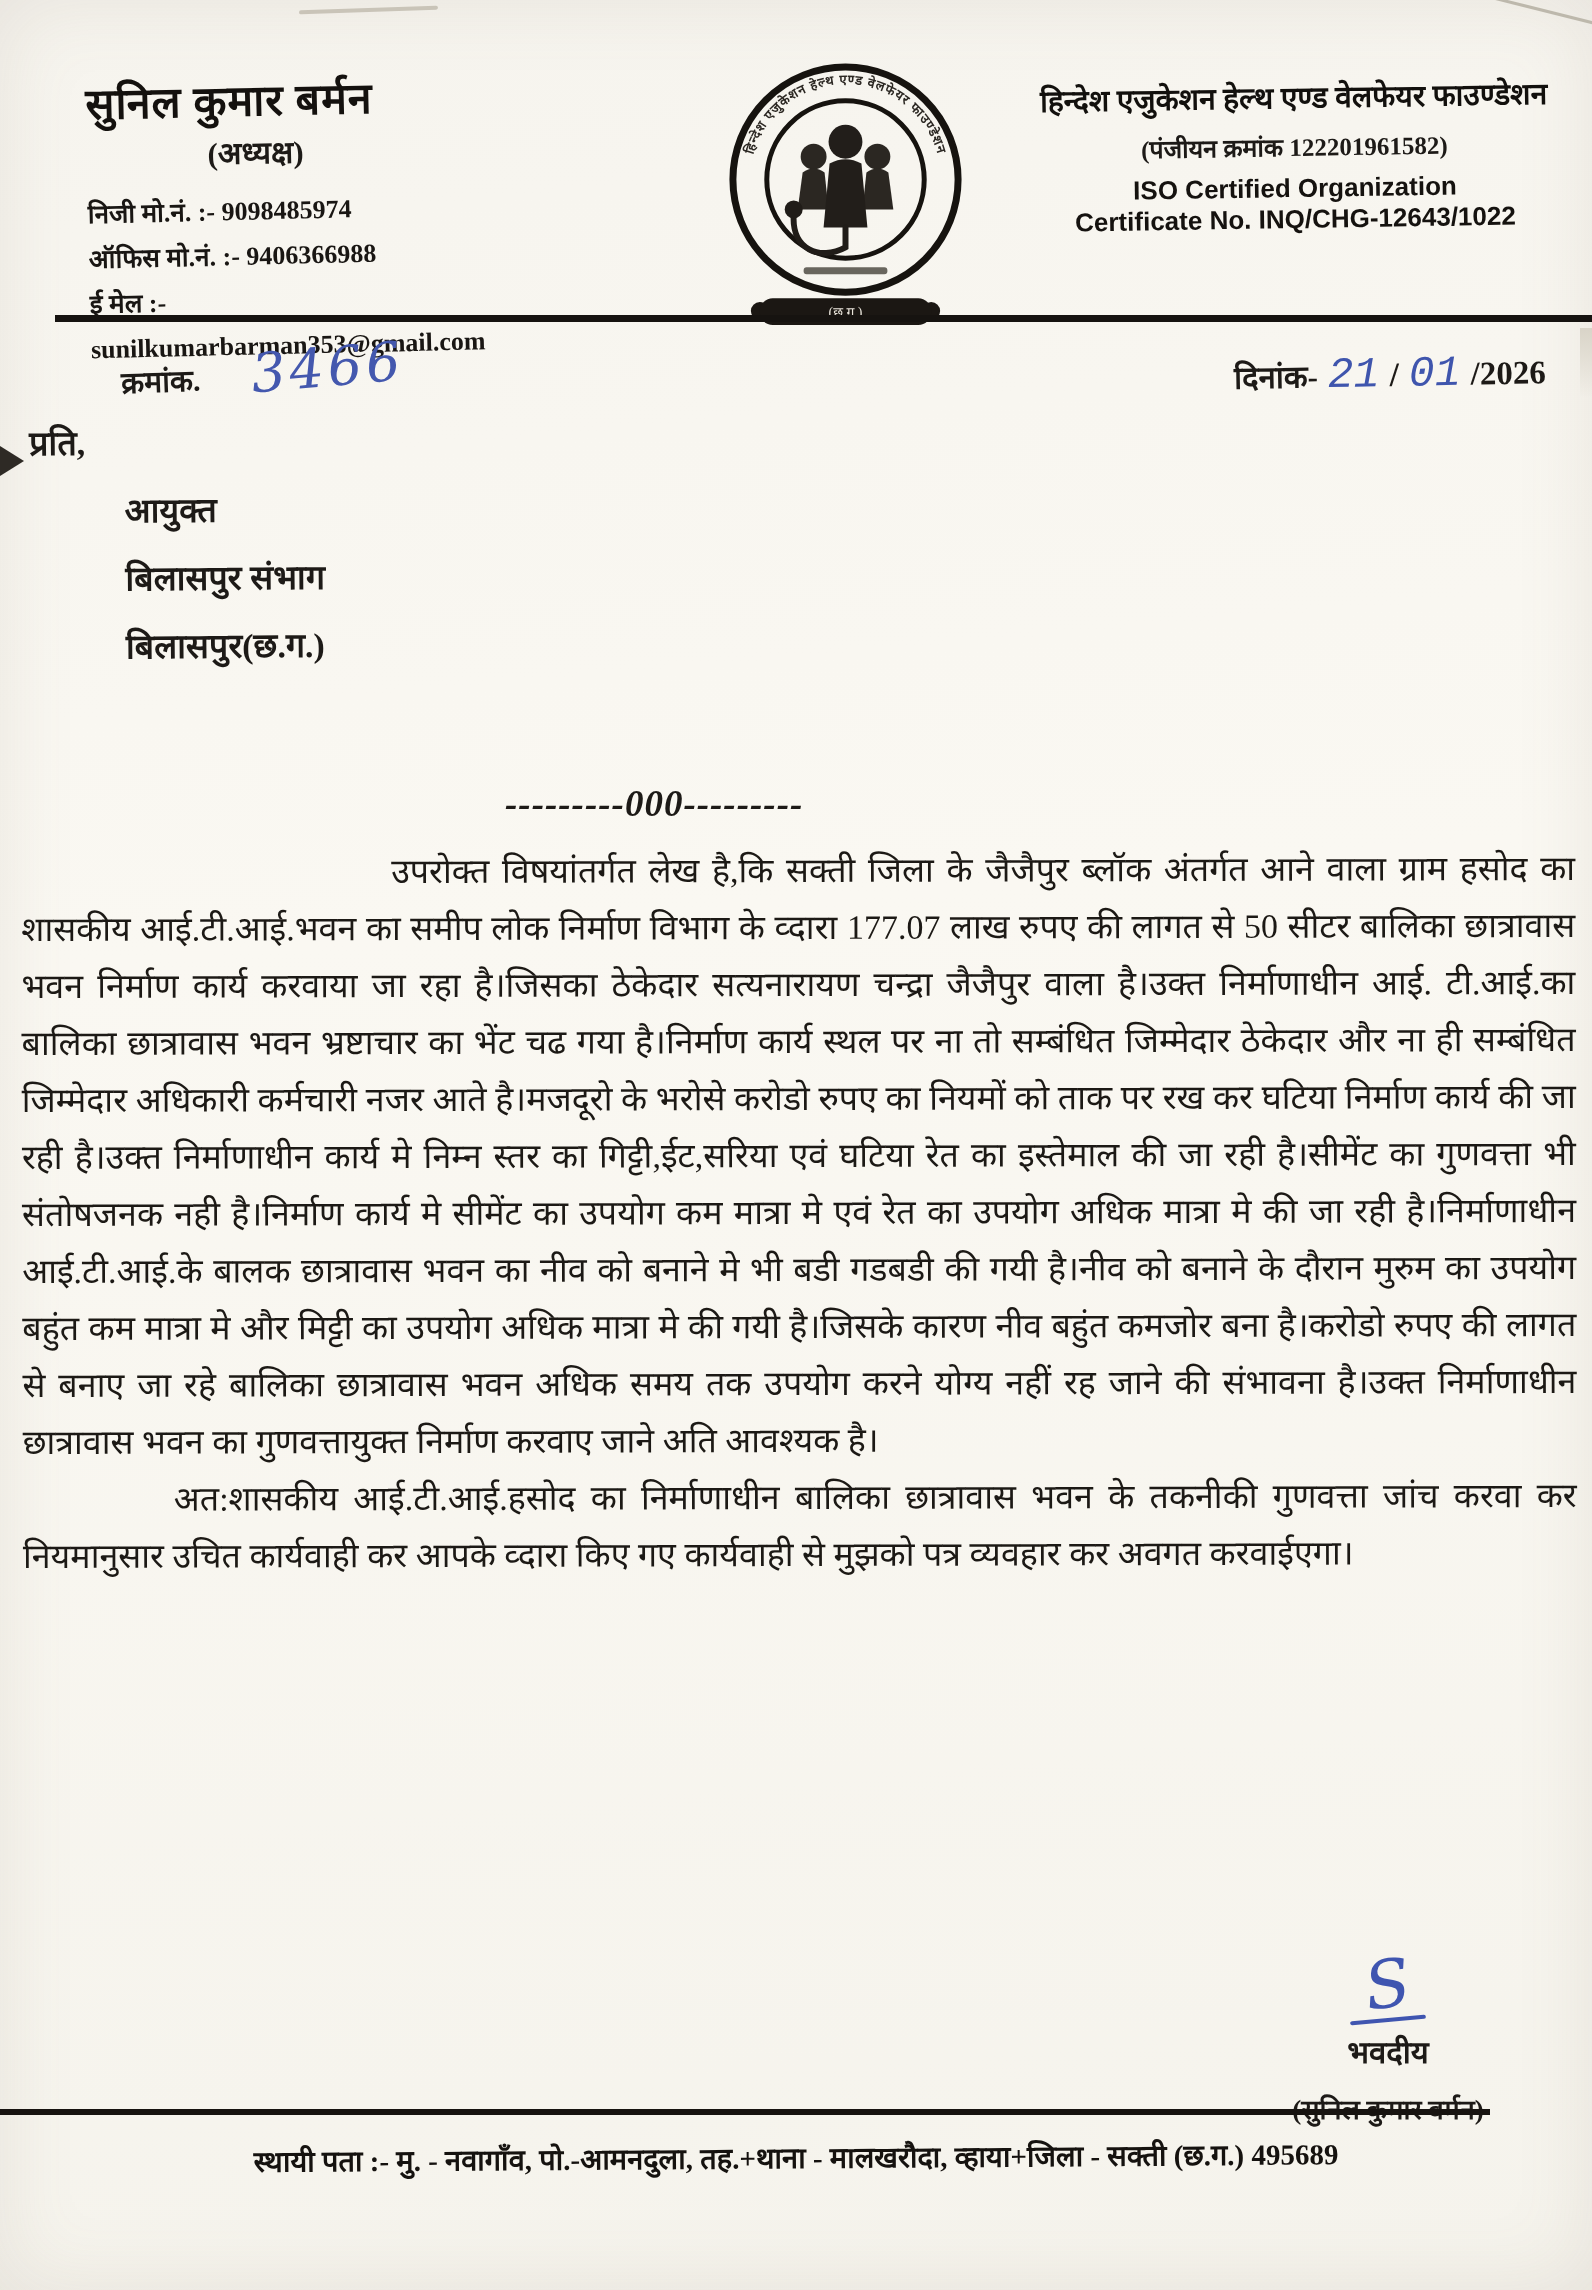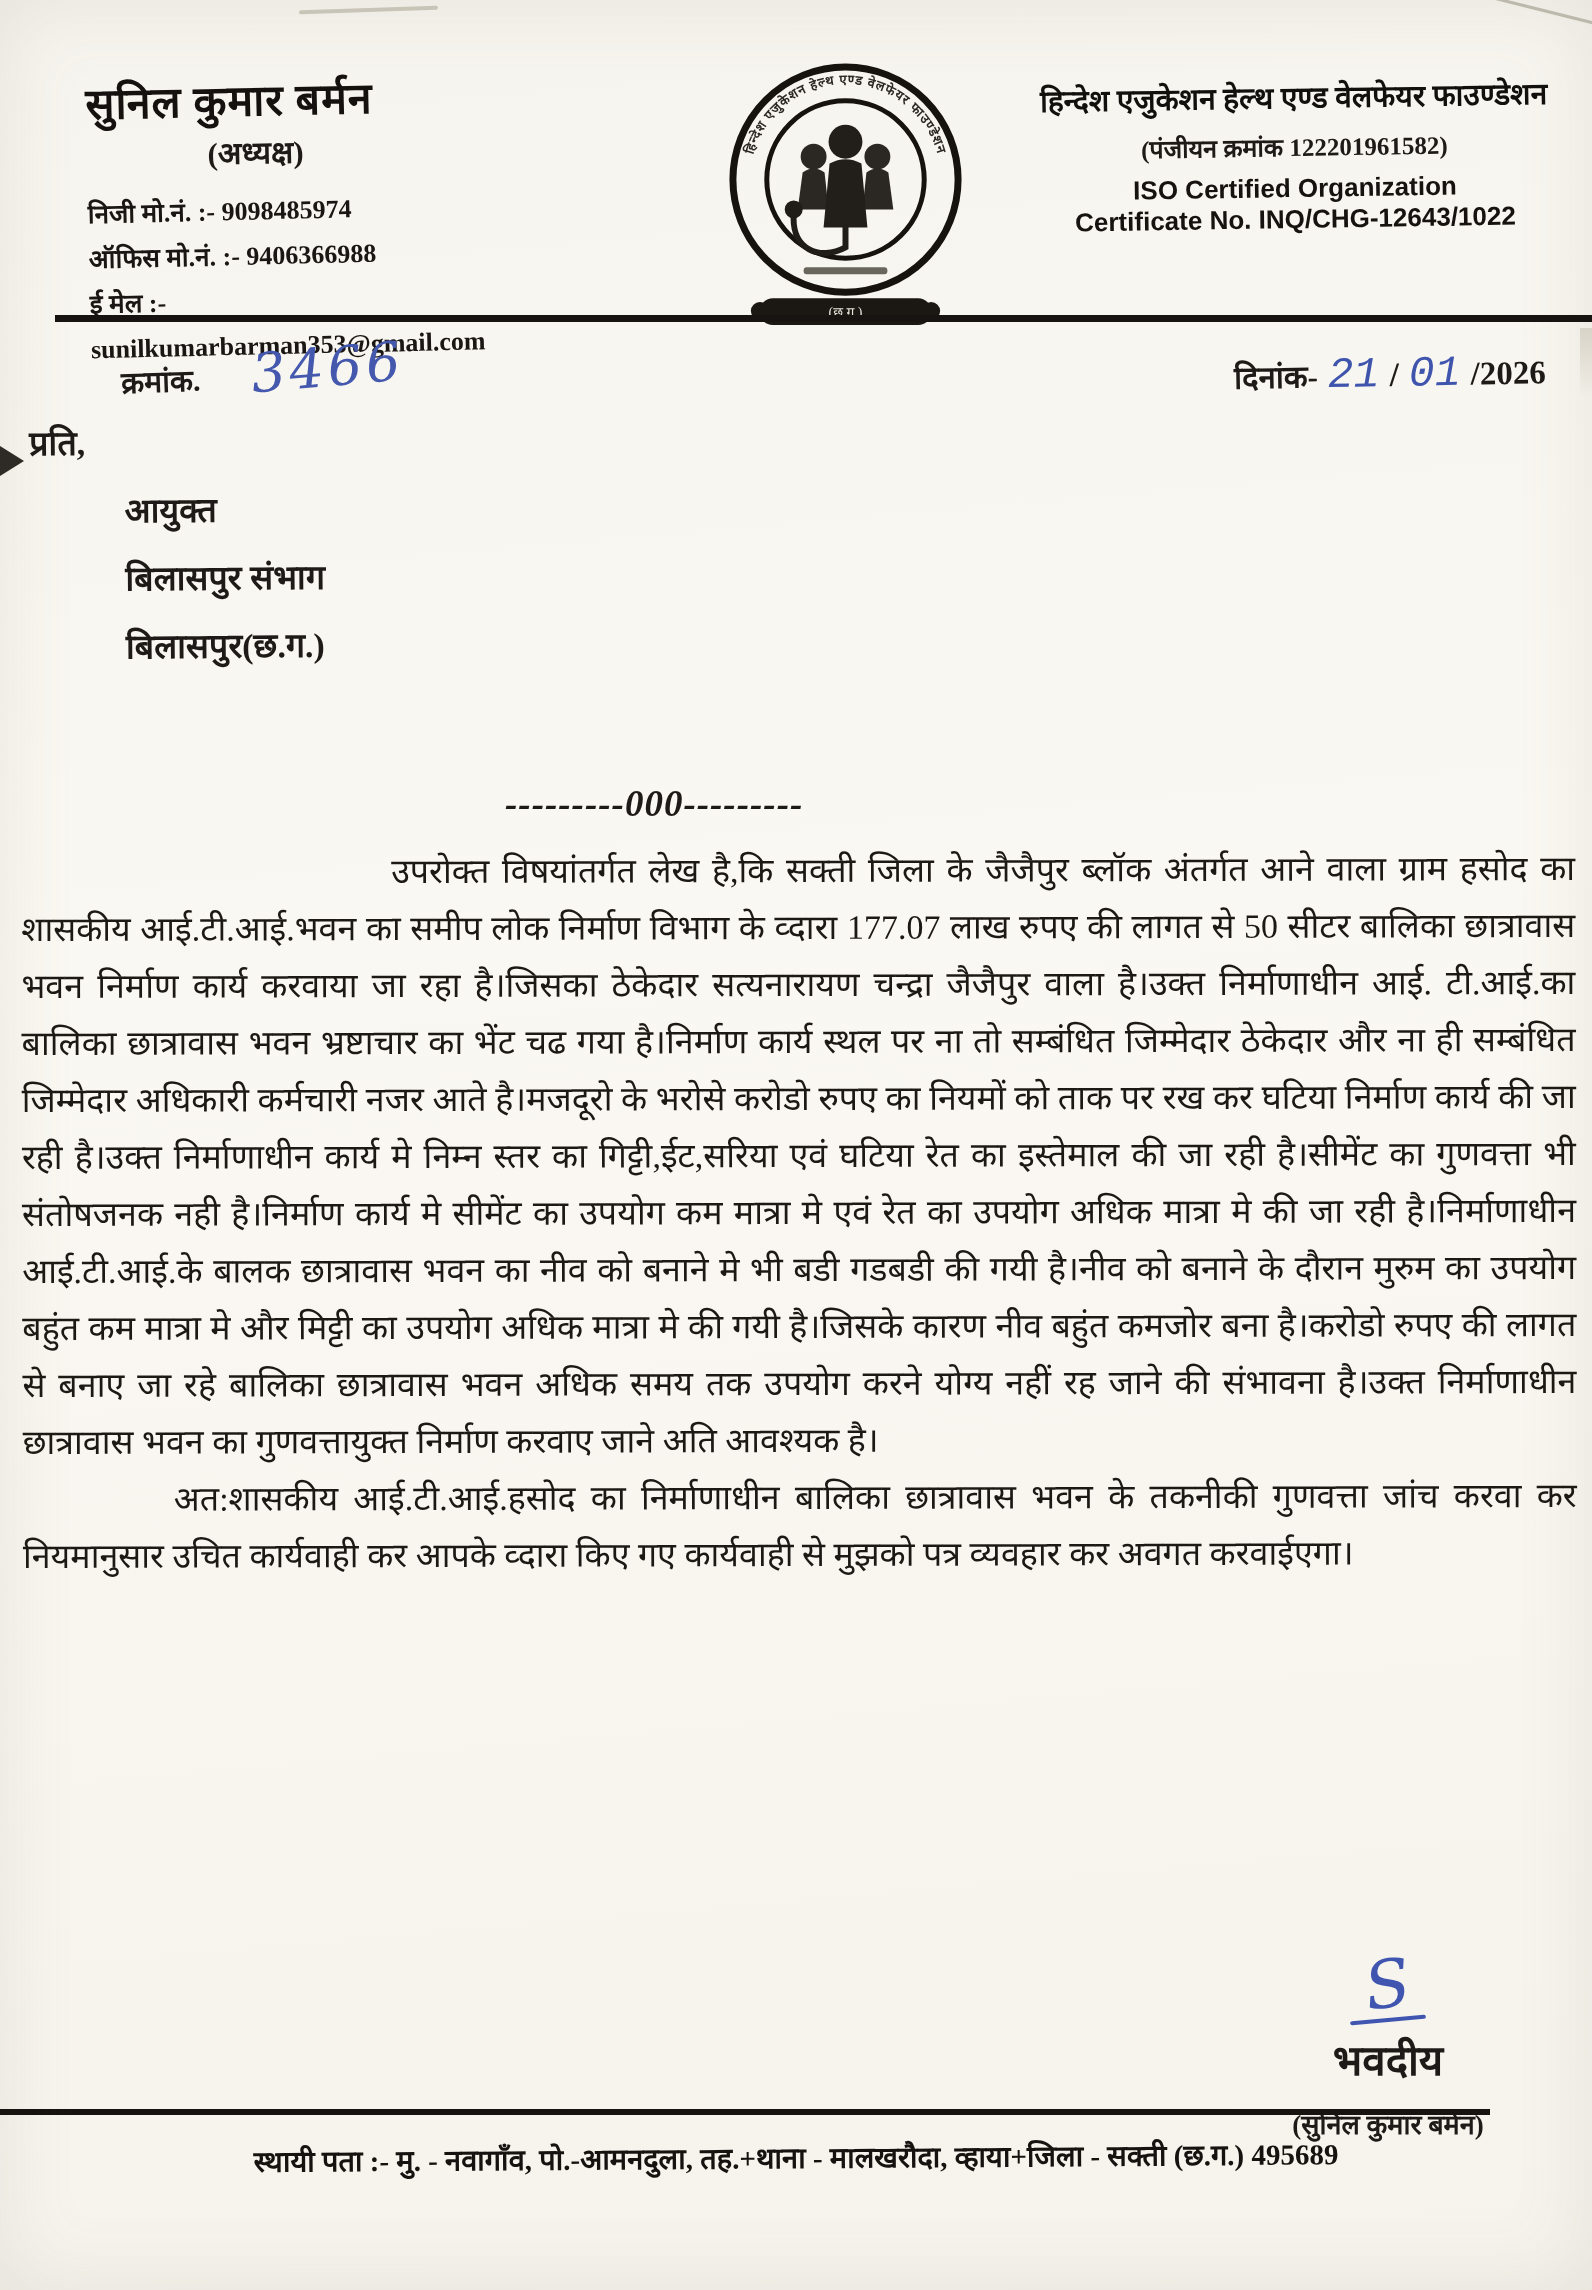--- a/index.html
+++ b/index.html
@@ -41,21 +41,21 @@
   .divider { position:absolute; left:505px; top:782px; font-size:37px; font-weight:bold; letter-spacing:1px;font-style:italic; }
   .body-text { position:absolute; left:22px; top:842px; width:1554px; font-size:34px; line-height:57px;
                text-align:justify; color:#1c1915; transform:rotate(-0.15deg); }
   .para1 { text-indent:370px; margin:0; }
   .para2 { text-indent:151px; margin:0; }
   
   .signature { position:absolute; left:1224px; top:1952px; width:328px; text-align:center; }
   .sig-mark { display:inline-block; font-size:66px; color:#3f55b0; font-style:italic;
               font-family:"DejaVu Serif",serif; transform:rotate(-8deg); line-height:1; }
   .sig-underline { width:76px; height:4px; background:#3f55b0; margin:0 auto 8px; border-radius:2px; transform:rotate(-5deg); }
-  .sig-closing { font-size:42px; font-weight:bold; }
+  .sig-closing { font-size:31px; font-weight:bold; }
   .sig-name { font-size:27px; font-weight:bold; margin-top:18px; white-space:nowrap; }
   
   .footer-rule { position:absolute; top:2109px; left:0; width:1490px; height:6px; background:#171310; }
   .footer-address { position:absolute; top:2137px; left:0; right:0; text-align:center;
                     font-size:29px; font-weight:bold; transform:rotate(-0.4deg); color:#15120f; }
   
   .artifact-left-wedge { position:absolute; left:0; top:446px; width:0; height:0;
       border-top:15px solid transparent; border-bottom:15px solid transparent; border-left:24px solid #2e2a25; }
   .artifact-top-smudge { position:absolute; left:299px; top:8px; width:139px; height:4px;
       background:#c9c4b8; transform:rotate(-2deg); border-radius:2px; }

